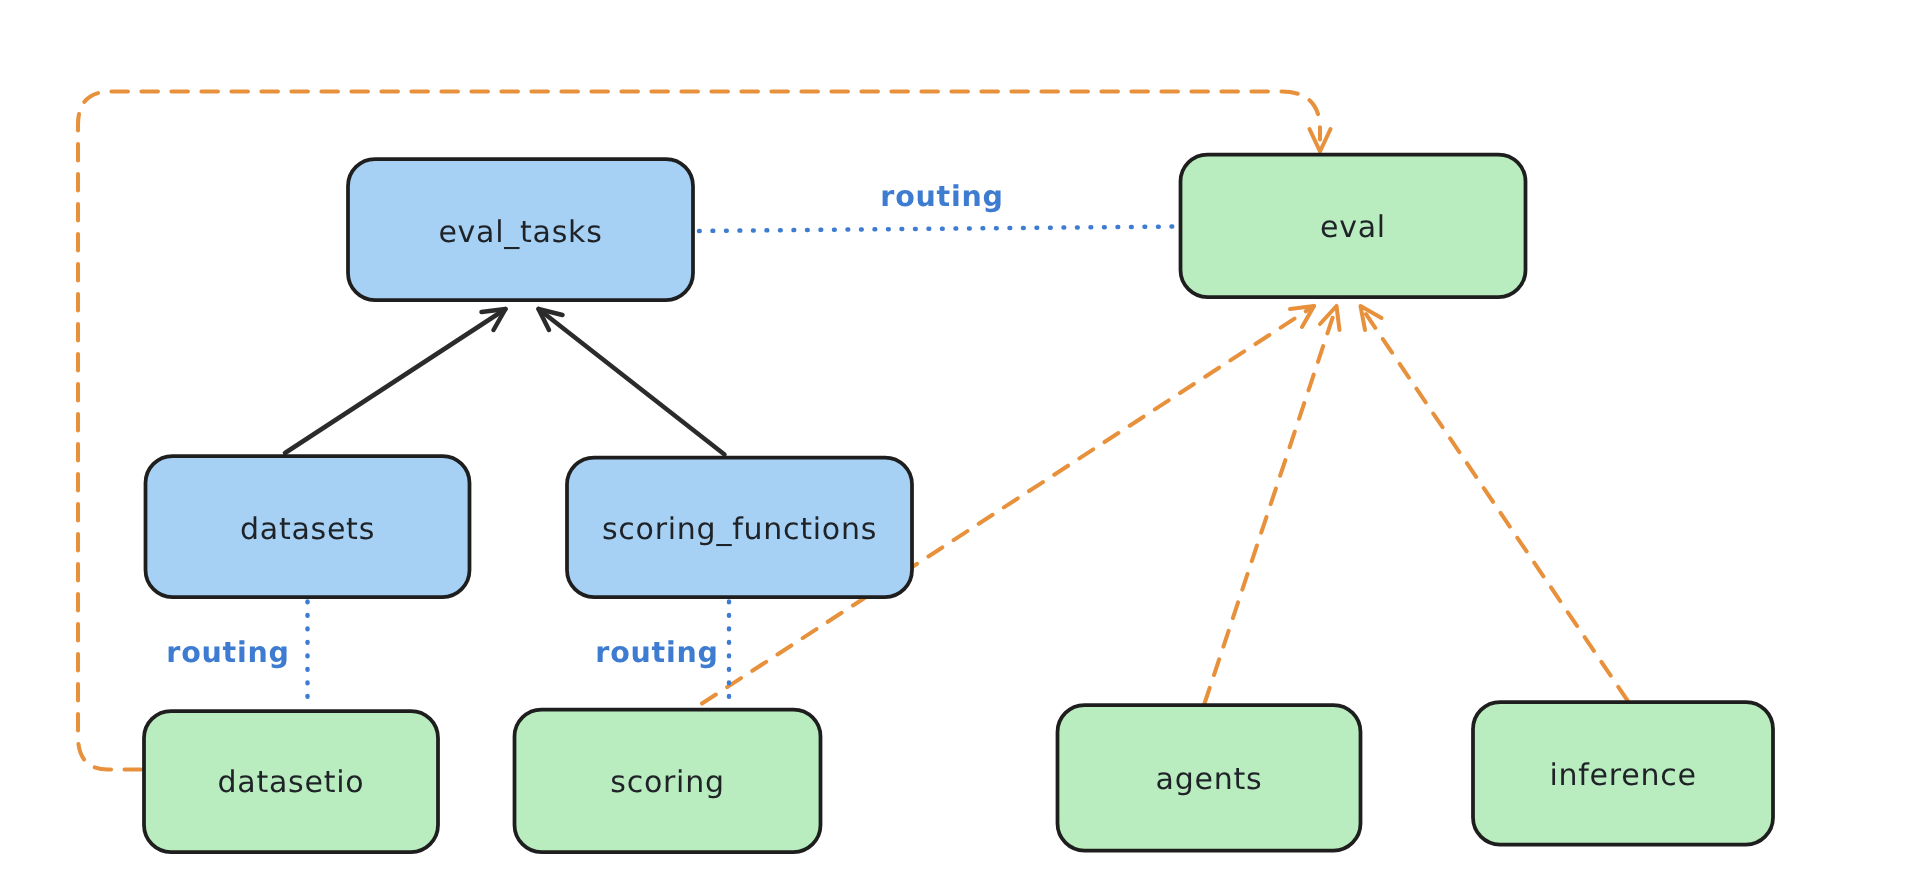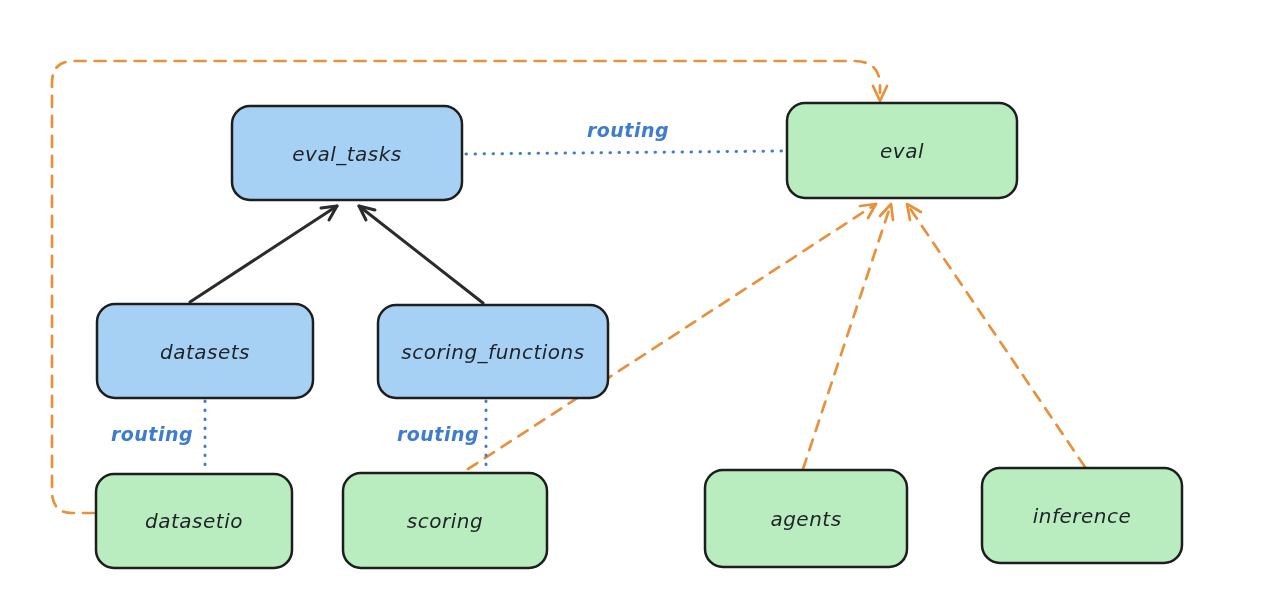--- a/index.html
+++ b/index.html
@@ -7,21 +7,20 @@
     padding: 0;
     background: #ffffff;
     font-family: "DejaVu Sans", sans-serif;
   }
   .canvas-wrap {
     position: relative;
     width: 1280px;
     height: 596px;
     background: #ffffff;
     overflow: hidden;
-    font-style: italic;
   }
   svg { display: block; }
 
   .node-box {
     stroke: #1e1e1e;
     stroke-width: 2.5;
   }
   .node-label {
     font-family: "DejaVu Sans", sans-serif;
     font-size: 20px;

